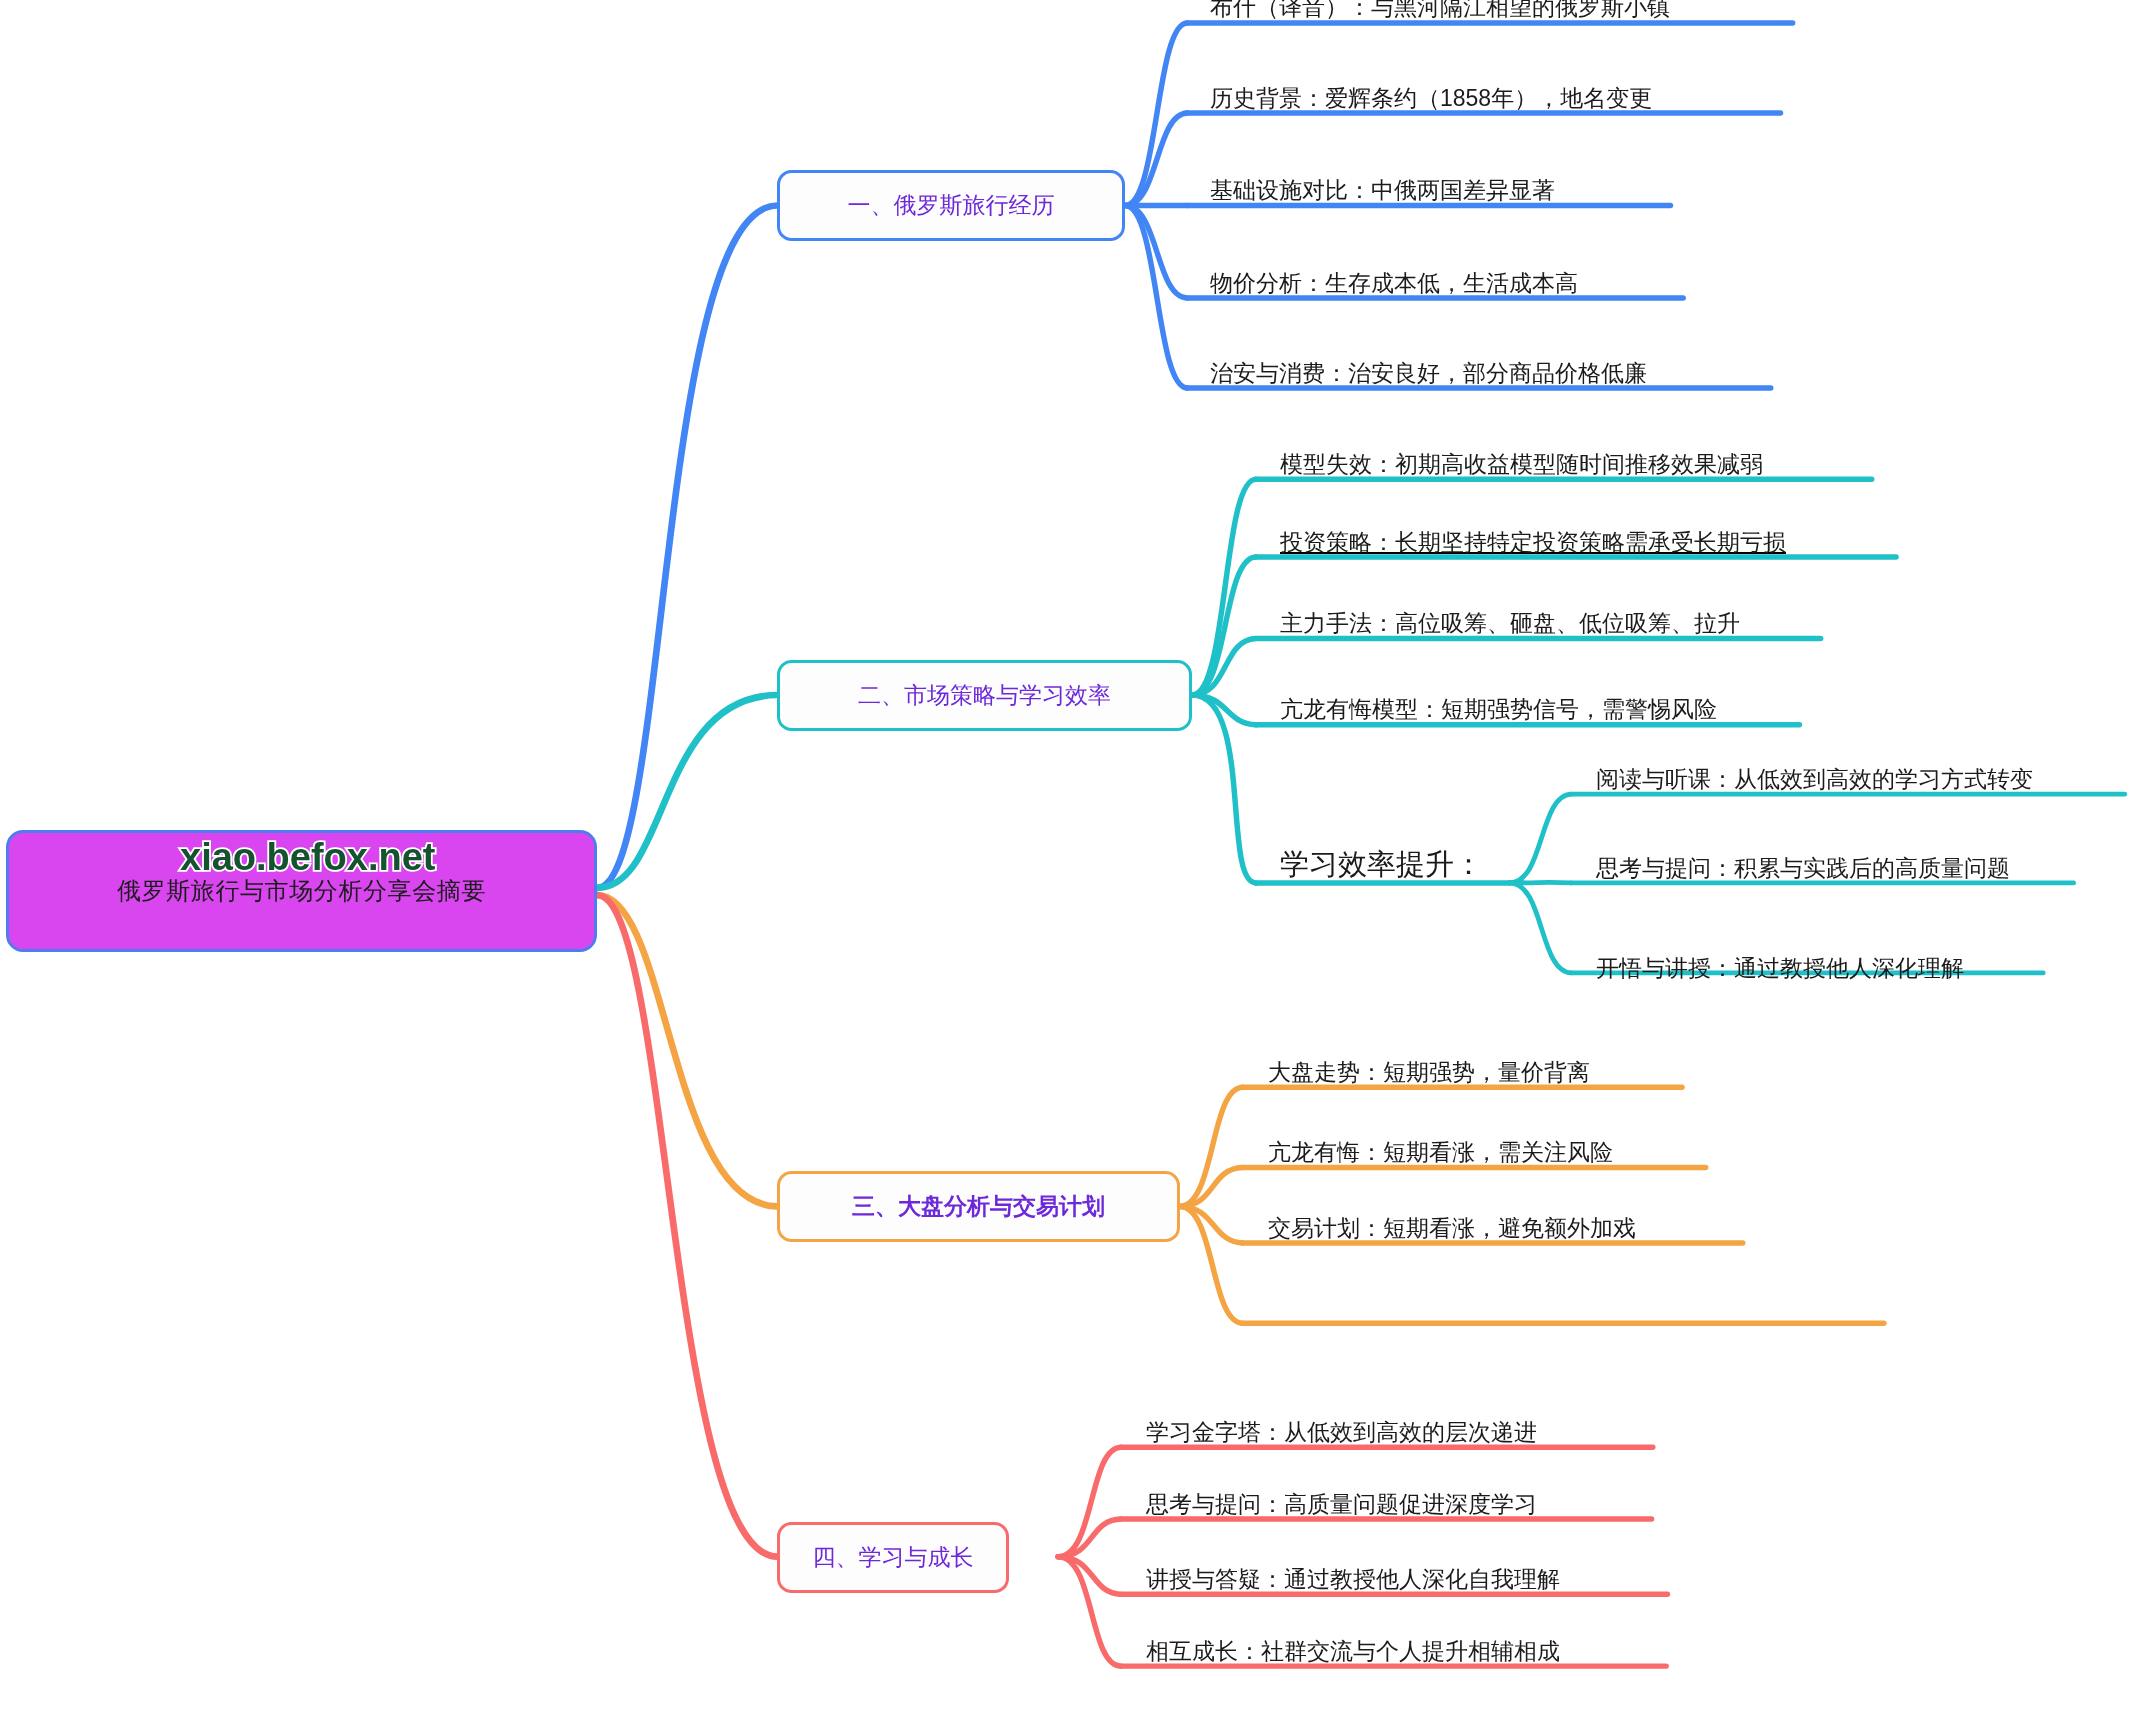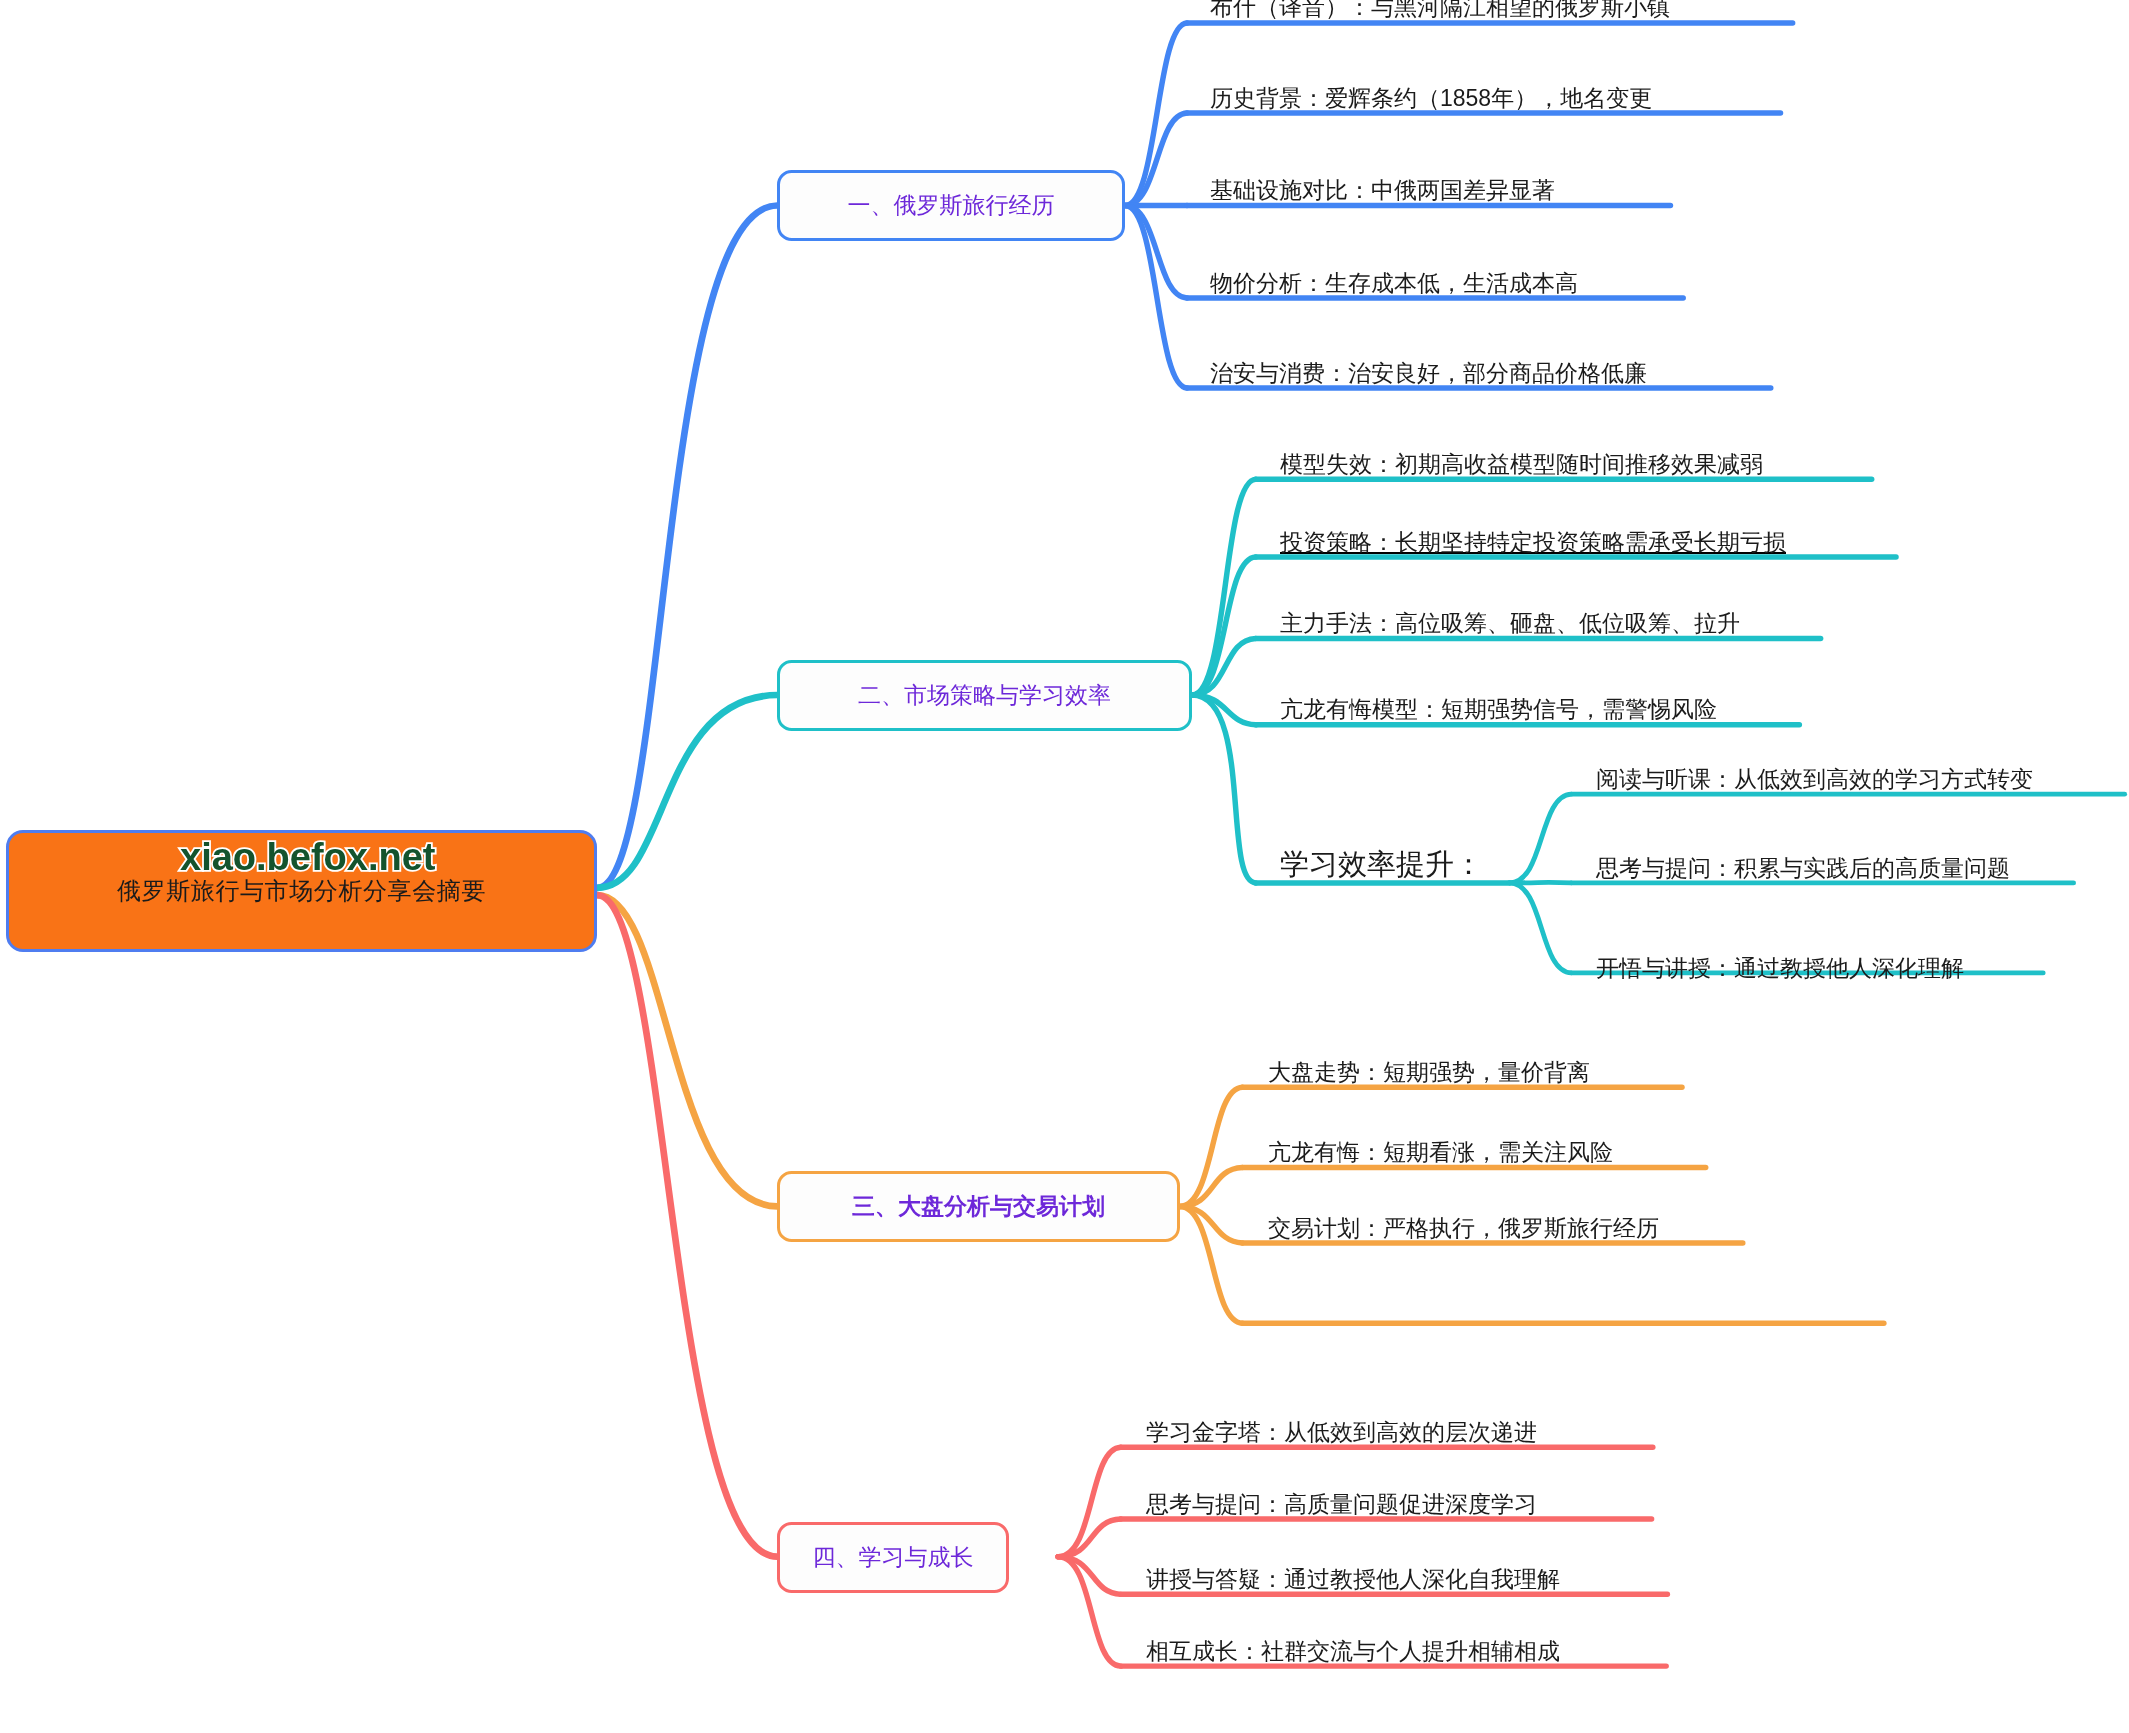--- a/index.html
+++ b/index.html
@@ -6,21 +6,21 @@
   body{
     width:2129px;height:1733px;position:relative;overflow:hidden;
     font-family:"Liberation Sans","DejaVu Sans",sans-serif;
   }
   #stage{position:absolute;left:0;top:0;width:2129px;height:1733px;}
   svg#links{position:absolute;left:0;top:0;width:2129px;height:1733px;}
   .node{position:absolute;box-sizing:border-box;}
 
   
   .root-box{
-    border:3px solid #4f7df0;border-radius:17px;background:#f97316;
+    border:3px solid #4f7df0;border-radius:17px;background:#d946ef;
     display:flex;align-items:center;justify-content:center;
   }
   .root-label{
     font-size:24px;color:#1b1b1b;white-space:nowrap;letter-spacing:0.6px;
   }
   .watermark{
     position:absolute;left:180px;top:836px;
     font-size:38px;font-weight:bold;color:#14532d;
     white-space:nowrap;letter-spacing:0px;z-index:30;
     -webkit-text-stroke:3.6px #ffffff;paint-order:stroke fill;
@@ -167,21 +167,21 @@
     <span class="leaf-label">开悟与讲授：通过教授他人深化理解</span>
   </div>
 
   <div class="node leaf" style="left:1268px;top:1051px;height:34px;">
     <span class="leaf-label">大盘走势：短期强势，量价背离</span>
   </div>
   <div class="node leaf" style="left:1268px;top:1131px;height:34px;">
     <span class="leaf-label">亢龙有悔：短期看涨，需关注风险</span>
   </div>
   <div class="node leaf" style="left:1268px;top:1207px;height:34px;">
-    <span class="leaf-label">交易计划：严格执行，俄罗斯旅行经历</span>
+    <span class="leaf-label">交易计划：短期看涨，避免额外加戏</span>
   </div>
 
   <div class="node leaf" style="left:1146px;top:1411px;height:34px;">
     <span class="leaf-label">学习金字塔：从低效到高效的层次递进</span>
   </div>
   <div class="node leaf" style="left:1146px;top:1483px;height:34px;">
     <span class="leaf-label">思考与提问：高质量问题促进深度学习</span>
   </div>
   <div class="node leaf" style="left:1146px;top:1558px;height:34px;">
     <span class="leaf-label">讲授与答疑：通过教授他人深化自我理解</span>

